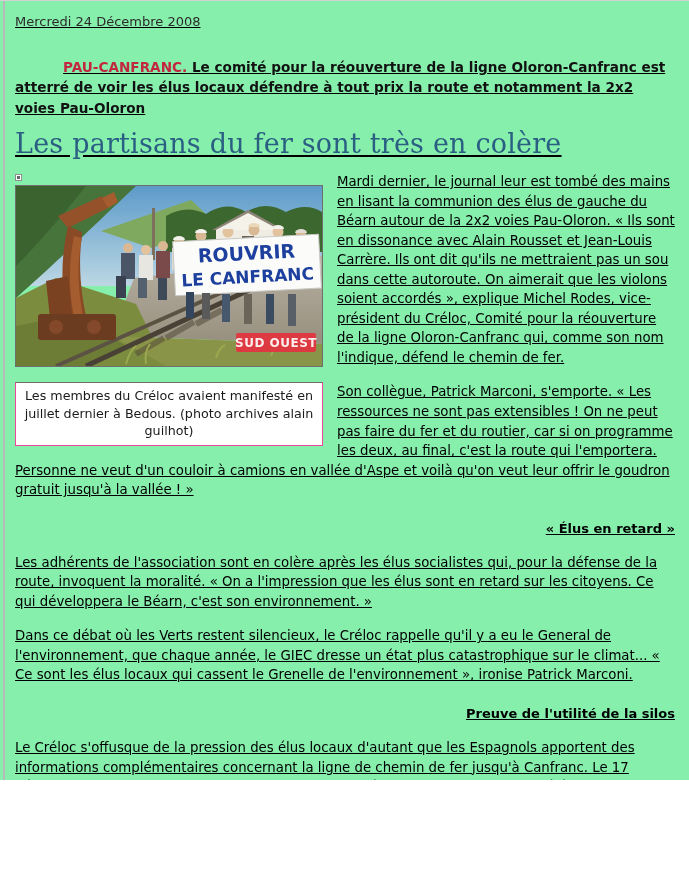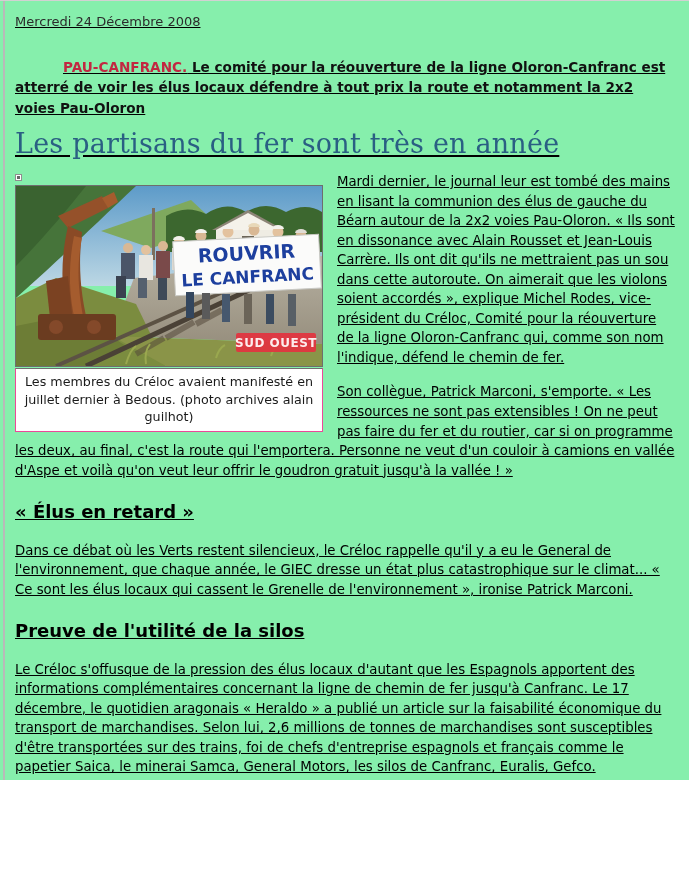--- a/index.html
+++ b/index.html
@@ -35,40 +35,40 @@
   .placeholder-icon{
     width:5px;height:5px;border:1px solid #8f8f8f;background:#fff;
     margin:0 0 4px 0;position:relative;
   }
   .placeholder-icon::after{
     content:"";position:absolute;left:1px;top:1px;width:3px;height:3px;background:#666;
   }
   .photo-frame{width:306px;height:180px;border:1px solid #6e6e6e;line-height:0;}
   .caption{
     box-sizing:border-box;width:308px;
-    border:1px solid #ec4899;border-top:1px solid #6e6e6e;margin-top:1px;
+    border:1px solid #ec4899;border-top:1px solid #6e6e6e;margin-top:15px;
     padding:4px 7px 5px;
     text-align:center;font-size:12.7px;line-height:1.38;color:#1a1a1a;background:#fff;
   }
   .content p{margin:8px 0 15px 0;}
-  .content h3{font-size:18px;margin:19px 0 15px 0;color:#000;}
+  .content h3{font-size:13px;margin:19px 0 15px 0;color:#000;text-align:right;}
   svg text{font-family:"DejaVu Sans","Liberation Sans",sans-serif;}
 </style>
 </head>
 <body>
 
 <div class="page">
   <div class="left-rule"></div>
   <div class="inner">
 
     <div class="date">Mercredi 24 Décembre 2008</div>
 
     <div class="kicker"><span class="kicker-label">PAU-CANFRANC.</span><span> Le comité pour la réouverture de la ligne Oloron-Canfranc est atterré de voir les élus locaux défendre à tout prix la route et notamment la 2x2 voies Pau-Oloron</span></div>
 
-    <h1 class="headline">Les partisans du fer sont très en année</h1>
+    <h1 class="headline">Les partisans du fer sont très en colère</h1>
 
     <div class="content">
 
       <div class="photo-block">
         <div class="placeholder-icon"></div>
 
         <div class="photo-frame">
           <svg width="306" height="180" viewBox="0 0 306 180" xmlns="http://www.w3.org/2000/svg">
             <defs>
               <linearGradient id="sky" x1="0" y1="0" x2="0" y2="1">
@@ -177,20 +177,21 @@
           </svg>
         </div>
 
         <div class="caption">Les membres du Créloc avaient manifesté en juillet dernier à Bedous. (photo archives alain guilhot)</div>
       </div>
 
       <p>Mardi dernier, le journal leur est tombé des mains en lisant la communion des élus de gauche du Béarn autour de la 2x2 voies Pau-Oloron. « Ils sont en dissonance avec Alain Rousset et Jean-Louis Carrère. Ils ont dit qu'ils ne mettraient pas un sou dans cette autoroute. On aimerait que les violons soient accordés », explique Michel Rodes, vice-président du Créloc, Comité pour la réouverture de la ligne Oloron-Canfranc qui, comme son nom l'indique, défend le chemin de fer.</p>
       <p>Son collègue, Patrick Marconi, s'emporte. « Les ressources ne sont pas extensibles ! On ne peut pas faire du fer et du routier, car si on programme les deux, au final, c'est la route qui l'emportera. Personne ne veut d'un couloir à camions en vallée d'Aspe et voilà qu'on veut leur offrir le goudron gratuit jusqu'à la vallée ! »</p>
 
       <h3>« Élus en retard »</h3>
+      <p>Les adhérents de l'association sont en colère après les élus socialistes qui, pour la défense de la route, invoquent la moralité. « On a l'impression que les élus sont en retard sur les citoyens. Ce qui développera le Béarn, c'est son environnement. »</p>
       <p>Dans ce débat où les Verts restent silencieux, le Créloc rappelle qu'il y a eu le General de l'environnement, que chaque année, le GIEC dresse un état plus catastrophique sur le climat... « Ce sont les élus locaux qui cassent le Grenelle de l'environnement », ironise Patrick Marconi.</p>
 
       <h3>Preuve de l'utilité de la silos</h3>
       <p>Le Créloc s'offusque de la pression des élus locaux d'autant que les Espagnols apportent des informations complémentaires concernant la ligne de chemin de fer jusqu'à Canfranc. Le 17 décembre, le quotidien aragonais « Heraldo » a publié un article sur la faisabilité économique du transport de marchandises. Selon lui, 2,6 millions de tonnes de marchandises sont susceptibles d'être transportées sur des trains, foi de chefs d'entreprise espagnols et français comme le papetier Saica, le minerai Samca, General Motors, les silos de Canfranc, Euralis, Gefco.</p>
 
     </div>
   </div>
 </div>
 
 </body></html>

